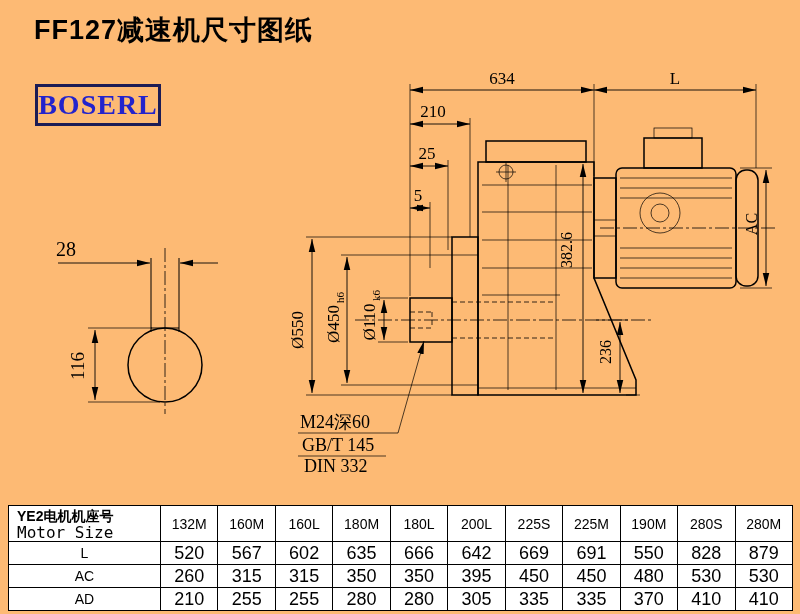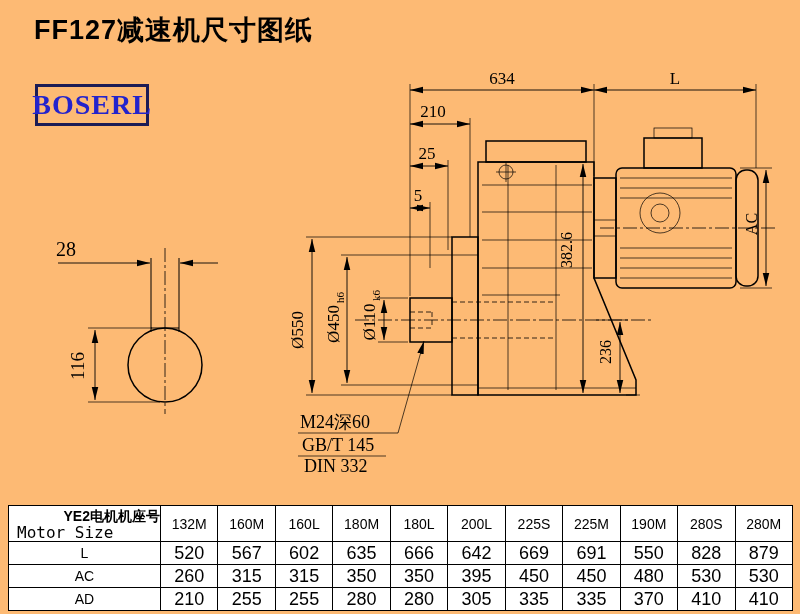--- a/index.html
+++ b/index.html
@@ -1,36 +1,36 @@
 <!DOCTYPE html>
 <html><head>
 <meta charset="utf-8">
 <style>
   html,body { margin:0; padding:0; background:#fff; }
   body { width:800px; height:614px; font-family:"Liberation Sans", sans-serif; }
   .page { position:relative; width:800px; height:614px; background:#fdba74; overflow:hidden; }
   .title { position:absolute; left:34px; top:12px; font-size:27px; font-weight:bold; color:#000; letter-spacing:1px; }
-  .brand-box { position:absolute; left:35px; top:84px; width:114px; height:42px; border:3px solid #1c1c55; display:flex; align-items:center; justify-content:center; box-sizing:border-box; }
+  .brand-box { position:absolute; left:35px; top:84px; width:126px; height:42px; border:3px solid #1c1c55; display:flex; align-items:center; justify-content:center; box-sizing:border-box; }
   .brand-box span { color:#2323cc; font-size:28px; font-weight:bold; font-family:"Liberation Serif", serif; letter-spacing:1px; }
   svg.drawing { position:absolute; left:0; top:0; }
   svg text { font-family:"Liberation Serif", serif; fill:#000; }
   .ol { fill:none; stroke:#000; stroke-width:1.5; }
   .md { fill:none; stroke:#000; stroke-width:1; }
   .th { fill:none; stroke:#000; stroke-width:0.7; }
   .dim { fill:none; stroke:#000; stroke-width:0.9; }
   .cl { fill:none; stroke:#000; stroke-width:0.8; stroke-dasharray:14 3 3 3; }
   .dash { fill:none; stroke:#000; stroke-width:0.8; stroke-dasharray:5 3; }
   table.size-table { position:absolute; left:8px; top:505px; width:785px; border-collapse:collapse; table-layout:fixed; background:#fff; }
   table.size-table th, table.size-table td { border:1px solid #000; text-align:center; padding:0; color:#000; overflow:hidden; }
   table.size-table col.first { width:152px; }
   tr.hdr { height:36px; }
   tr.datarow { height:23px; }
   .hdr th { font-size:14px; font-weight:normal; }
   .hdr th.first { text-align:left; padding-left:8px; }
-  .hcn { font-size:14px; font-weight:bold; line-height:17px;text-align:right; }
+  .hcn { font-size:14px; font-weight:bold; line-height:17px; }
   .hen { font-size:16px; font-family:"DejaVu Sans Mono", monospace; line-height:15px; }
   .datarow td { font-size:18px; }
   .datarow td.rowlabel { font-size:14px; }
 </style>
 </head>
 <body>
 
 <div class="page">
 
   <div class="title">FF127减速机尺寸图纸</div>

